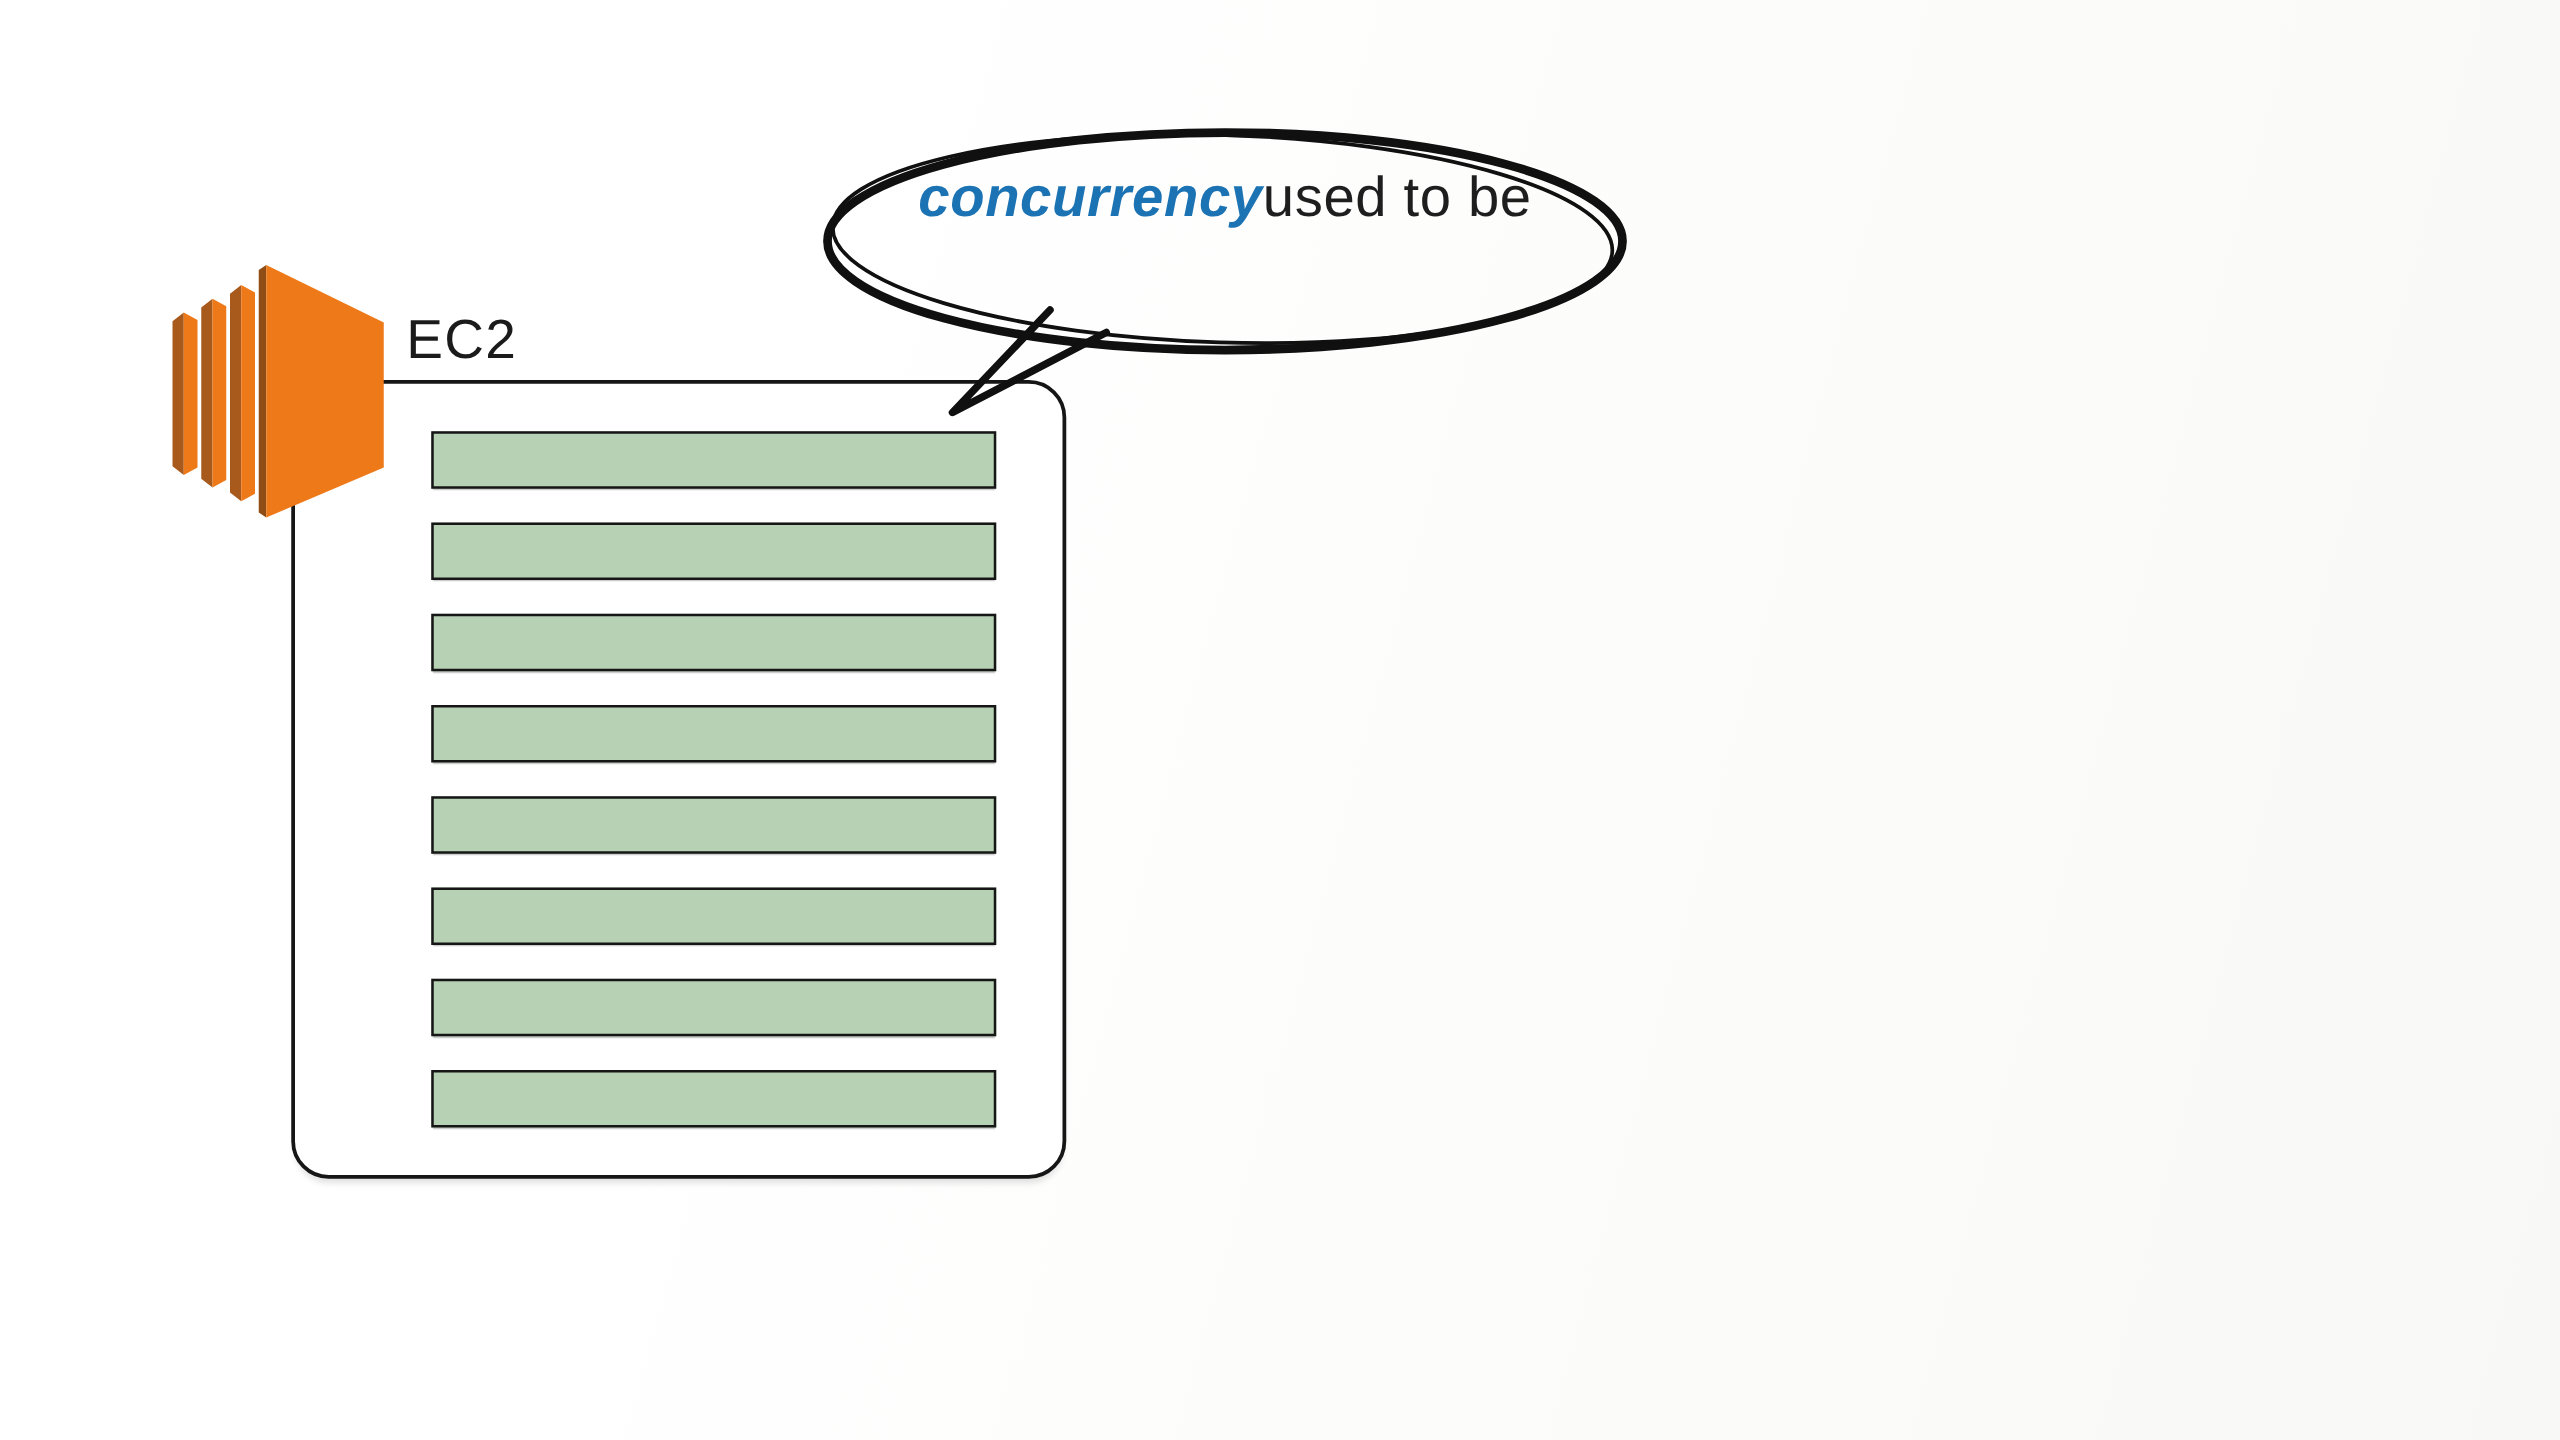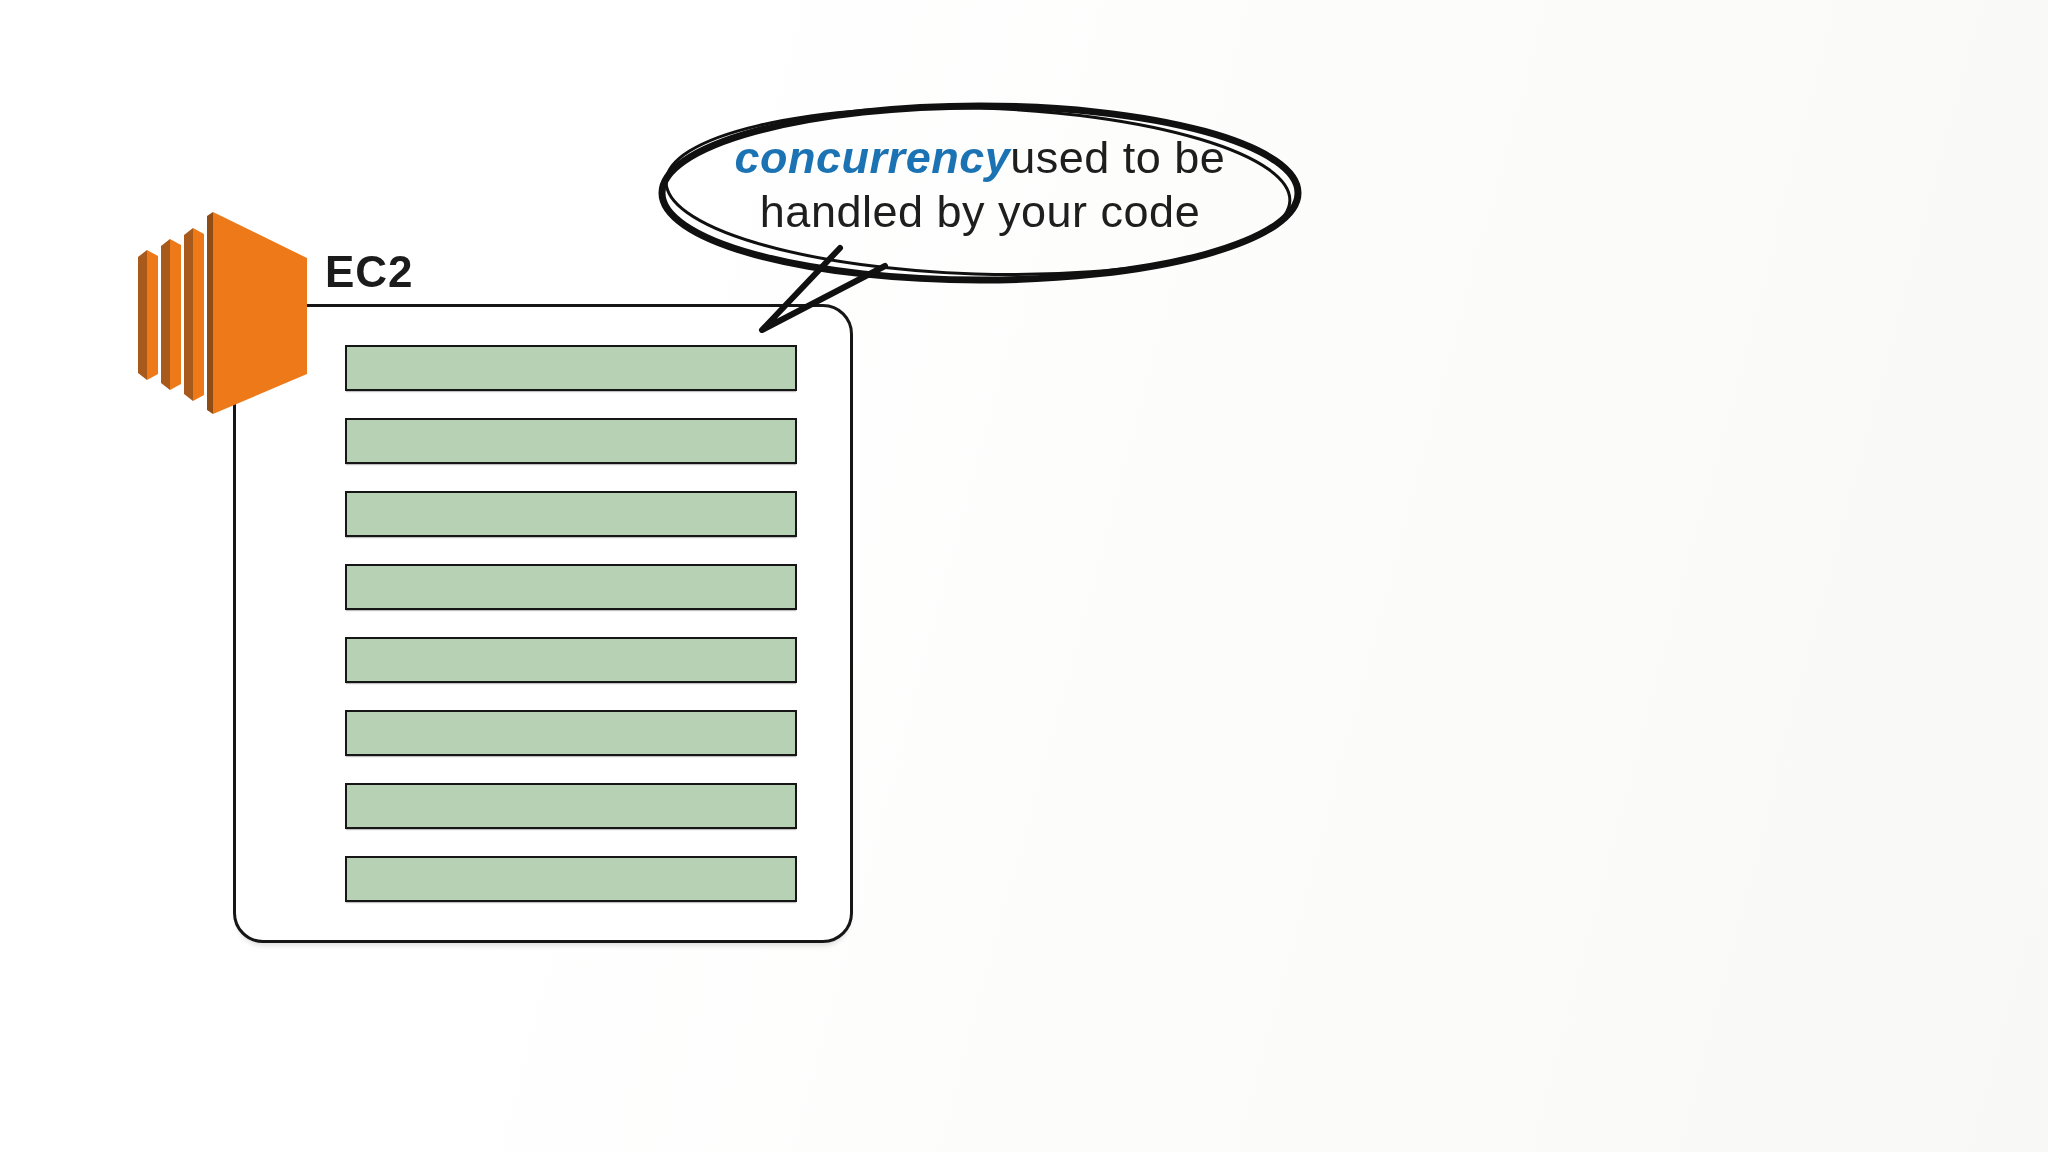--- a/index.html
+++ b/index.html
@@ -44,21 +44,21 @@
   
   .ec2-icon{
     position:absolute;
     left:130px;top:200px;
     width:185px;height:220px;
   }
   .ec2-label{
     position:absolute;
     left:325px;top:247px;
     font-size:44px;
-    font-weight:700;
+    font-weight:400;
     letter-spacing:1px;
     color:#1b1b1b;
     white-space:nowrap;
   }
 
   
   .bubble-svg{
     position:absolute;
     left:610px;top:80px;
     width:730px;height:270px;
@@ -121,16 +121,15 @@
   <svg class="bubble-svg" viewBox="610 80 730 270" aria-hidden="true">
     <ellipse cx="980" cy="193" rx="318" ry="87" fill="#ffffff" class="sketch" stroke-width="7"></ellipse>
     <ellipse cx="978" cy="191" rx="312" ry="83" class="sketch" stroke-width="3" transform="rotate(1.8 978 191)"></ellipse>
     <path d="M 840 248 L 762 330 L 885 266" fill="#ffffff" class="sketch" stroke-width="6"></path>
   </svg>
 
   <div class="bubble-text">
     <div>
       <span class="hl">concurrency</span><span class="rest">used to be</span>
     </div>
-    <div>handled by your code</div>
   </div>
 
 </div>
 
 </body></html>

